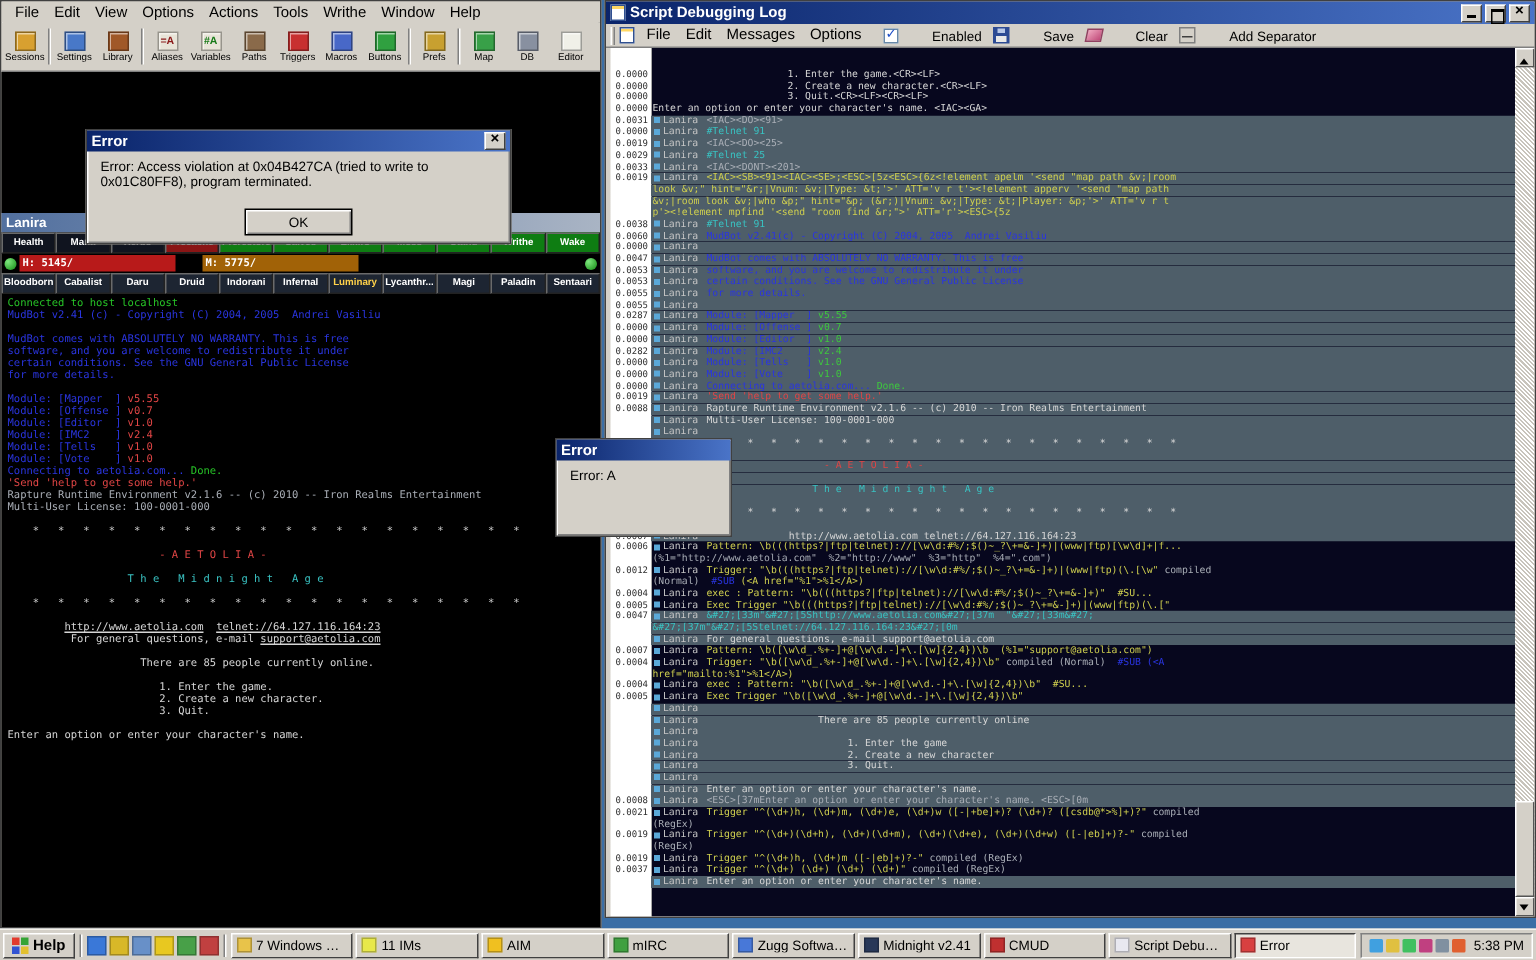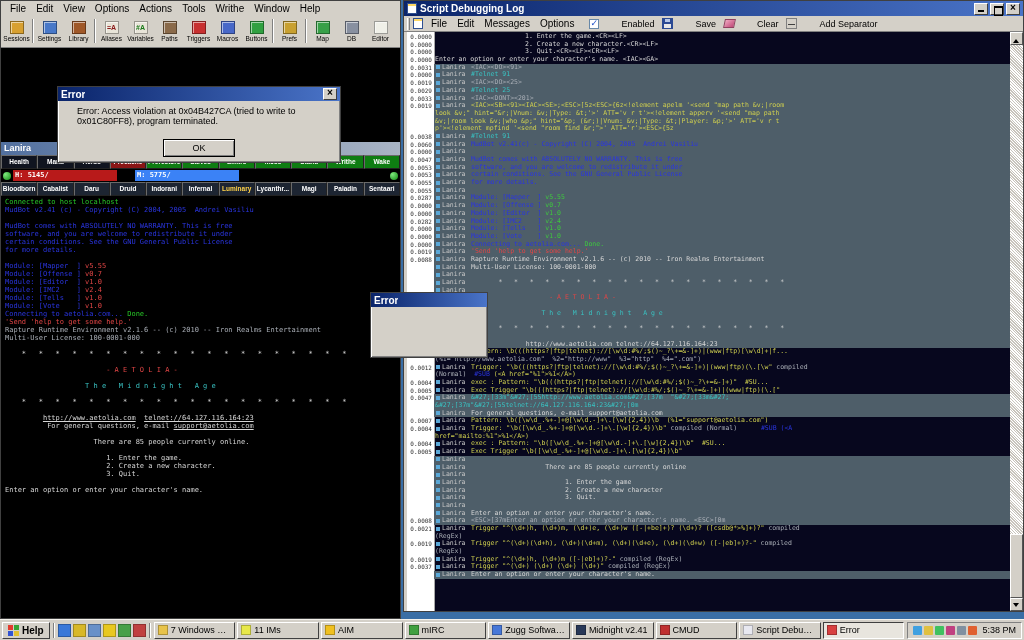--- a/index.html
+++ b/index.html
@@ -53,41 +53,41 @@
   .sepico{position:relative;width:11px;height:11px;border:1px solid #808080;background:#d4d0c8;}
   .sepico::after{content:'';position:absolute;left:1px;right:1px;top:5px;height:1px;background:#404040;}
   .dbody{flex:1;display:flex;overflow:hidden;background:#d4d0c8;}
   .tree{flex:none;width:108px;background:#fff;border:1px solid;border-color:#808080 #fff #fff #808080;margin:1px;padding:2px 1px;overflow:hidden;}
   .titem2{display:flex;align-items:center;gap:2px;height:12px;overflow:hidden;}
   .cbx{position:relative;flex:none;width:9px;height:9px;background:#fff;border:1px solid #8090a0;}
   .cbx.on::after{content:'✓';position:absolute;left:0;top:-2px;font:bold 8px/9px "DejaVu Sans",sans-serif;color:#2050c8;}
   .tico{flex:none;width:9px;height:9px;background:linear-gradient(#e8f0ff,#a8c0e8);border:1px solid #6880b0;}
   .tlbl{white-space:nowrap;font-size:8.5px;color:#000;}
   .splitter{flex:none;width:3px;background:#d4d0c8;}
-  .logwrap{flex:1;overflow:hidden;background:linear-gradient(90deg,#fff 0,#fff 27px,#a8a8a8 27px,#a8a8a8 28px,#07071e 28px);font:6.5px/7.7px "DejaVu Sans Mono",monospace;padding-top:1px;}
+  .logwrap{flex:1;overflow:hidden;background:linear-gradient(90deg,#fff 0,#fff 27px,#a8a8a8 27px,#a8a8a8 28px,#07071e 28px);font:6.5px/7.7px "DejaVu Sans Mono",monospace;padding-top:14px;}
   .lrow{display:flex;height:7.7px;overflow:hidden;}
   .lg{flex:none;width:27px;text-align:right;padding-right:2px;color:#303030;font-size:6px;}
   .lc{flex:1;display:flex;overflow:hidden;white-space:pre;padding-left:1px;}
   .bg-s{background:#4e5e69;}
   .ltick{flex:none;width:7px;position:relative;}
   .ltick::after{content:'';position:absolute;left:1px;top:1.5px;width:4px;height:4px;background:#5aa8d8;}
   .lname{flex:none;width:29px;color:#c6c6c6;overflow:hidden;}
   .lmsg{flex:1;overflow:hidden;}
   .vscroll{flex:none;width:13px;display:flex;flex-direction:column;background:#c8c4bc;}
   .sarrow{flex:none;height:13px;background:#d4d0c8;border:1px solid;border-color:#fff #555 #555 #fff;position:relative;}
   .sarrow.up::after{content:'';position:absolute;left:2px;top:3px;border:3px solid transparent;border-bottom:4px solid #000;}
   .sarrow.down::after{content:'';position:absolute;left:2px;top:4px;border:3px solid transparent;border-top:4px solid #000;}
   .strack{flex:1;position:relative;background:repeating-linear-gradient(45deg,#fff 0,#fff 1px,#c8c4bc 1px,#c8c4bc 2px);}
   .sthumb{position:absolute;left:0;right:0;bottom:0;height:64px;background:#d4d0c8;border:1px solid;border-color:#fff #555 #555 #fff;}
   .dstatus{flex:none;height:15px;background:#d4d0c8;border-top:1px solid #fff;display:flex;align-items:center;gap:4px;padding:0 4px;font-size:9px;box-shadow:inset 1px 1px 0 #9c9a94;}
   .refico{width:9px;height:9px;border-radius:50%;border:2px solid #2a8a2a;border-top-color:transparent;}
   
   #error-dialog{left:57px;top:86px;width:284px;height:77px;z-index:20;}
   .dlg .titlebar{height:14px;}
-  .dlgbody{position:relative;flex:1;padding:5px 19px;font-size:9px;color:#000;overflow:hidden;}
+  .dlgbody{position:relative;flex:1;padding:5px 9px;font-size:9px;color:#000;overflow:hidden;}
   .okbtn{position:absolute;left:50%;transform:translateX(-50%);bottom:5px;width:72px;height:18px;text-align:center;font-size:9px;line-height:16px;background:#d4d0c8;border:1px solid #000;box-shadow:inset 1px 1px 0 #fff, inset -1px -1px 0 #808080;}
   #mini-error{left:370px;top:292px;width:118px;height:66px;z-index:30;}
   #mini-error .dlgbody{white-space:nowrap;}
   
   #taskbar{position:absolute;left:0;right:0;bottom:0;height:21px;background:#d4d0c8;border-top:1px solid #f4f2ec;display:flex;align-items:center;padding:0 2px;gap:3px;z-index:100;}
   .startbtn{flex:none;display:flex;align-items:center;gap:3px;height:17px;padding:0 5px;background:#d4d0c8;border:1px solid;border-color:#fff #404040 #404040 #fff;font-weight:bold;font-size:10px;}
   .flag{display:grid;grid-template-columns:5px 5px;grid-template-rows:5px 5px;gap:1px;}
   .flag i{display:block;}
   .flag i:nth-child(1){background:#e23b2e;}
   .flag i:nth-child(2){background:#35a435;}
@@ -194,21 +194,21 @@
         <span class="sbtn" style="background: rgb(14, 125, 18);">Elixirs</span>
         <span class="sbtn" style="background: rgb(14, 125, 18);">Moss</span>
         <span class="sbtn" style="background: rgb(14, 125, 18);">Stand</span>
         <span class="sbtn" style="background: rgb(14, 125, 18);">Writhe</span>
         <span class="sbtn" style="background: rgb(14, 125, 18);">Wake</span>
       </div>
     <div class="statusrow">
       <span class="dot"></span>
       <span class="hbar" style="background: rgb(184, 26, 26);"><span>H: 5145/</span></span>
       <span class="sgap"></span>
-      <span class="mbar" style="background: #3b82f6;"><span>M: 5775/</span></span>
+      <span class="mbar" style="background: #a16207;"><span>M: 5775/</span></span>
       <span class="sgapflex"></span>
       <span class="dot"></span>
     </div>
     <div class="btnrow r2">
         <span class="sbtn" style="background: rgb(29, 37, 50);">Bloodborn</span>
         <span class="sbtn" style="background: rgb(29, 37, 50);">Cabalist</span>
         <span class="sbtn" style="background: rgb(29, 37, 50);">Daru</span>
         <span class="sbtn" style="background: rgb(29, 37, 50);">Druid</span>
         <span class="sbtn" style="background: rgb(29, 37, 50);">Indorani</span>
         <span class="sbtn" style="background: rgb(29, 37, 50);">Infernal</span>
@@ -452,21 +452,21 @@
           <div class="lrow">
             <span class="lg"></span>
             <span class="lc bg-s"><span class="ltick"></span><span class="lname">Lanira</span><span class="lmsg"><span style="color: rgb(214, 214, 214);">For general questions, e-mail support@aetolia.com</span></span></span>
           </div>
           <div class="lrow">
             <span class="lg">0.0007</span>
             <span class="lc"><span class="ltick"></span><span class="lname">Lanira</span><span class="lmsg"><span style="color: rgb(207, 207, 79);">Pattern: \b([\w\d_.%+-]+@[\w\d.-]+\.[\w]{2,4})\b  (%1="support@aetolia.com")</span></span></span>
           </div>
           <div class="lrow">
             <span class="lg">0.0004</span>
-            <span class="lc"><span class="ltick"></span><span class="lname">Lanira</span><span class="lmsg"><span style="color: rgb(207, 207, 79);">Trigger: "\b([\w\d_.%+-]+@[\w\d.-]+\.[\w]{2,4})\b" </span><span style="color: rgb(169, 174, 182); text-align: right;">compiled (Normal)</span><span style="color: rgb(42, 53, 224); margin-left: 16px;">  #SUB (&lt;A </span></span></span>
+            <span class="lc"><span class="ltick"></span><span class="lname">Lanira</span><span class="lmsg"><span style="color: rgb(207, 207, 79);">Trigger: "\b([\w\d_.%+-]+@[\w\d.-]+\.[\w]{2,4})\b" </span><span style="color: rgb(169, 174, 182); text-align: right;">compiled (Normal)</span><span style="color: rgb(42, 53, 224);">  #SUB (&lt;A </span></span></span>
           </div>
           <div class="lrow">
             <span class="lg"></span>
             <span class="lc"><span class="lmsg"><span style="color: rgb(207, 207, 79);">href="mailto:%1"&gt;%1&lt;/A&gt;)</span></span></span>
           </div>
           <div class="lrow">
             <span class="lg">0.0004</span>
             <span class="lc"><span class="ltick"></span><span class="lname">Lanira</span><span class="lmsg"><span style="color: rgb(207, 207, 79);">exec : Pattern: "\b([\w\d_.%+-]+@[\w\d.-]+\.[\w]{2,4})\b"  #SU...</span></span></span>
           </div>
           <div class="lrow">
@@ -557,20 +557,23 @@
     </div>
     <div class="dlgbody">
       <div>Error: Access violation at 0x04B427CA (tried to write to 0x01C80FF8), program terminated.</div>
       <div class="okbtn">OK</div>
     </div>
   </div>
 
   <div class="win dlg" id="mini-error">
     <div class="titlebar">
       <span class="ttl">Error</span>
+    </div>
+    <div class="dlgbody">
+      <div>Error: A</div>
     </div>
   </div>
 
   <div id="taskbar">
     <div class="startbtn">
       <span class="flag">
           <i></i>
           <i></i>
           <i></i>
           <i></i>

